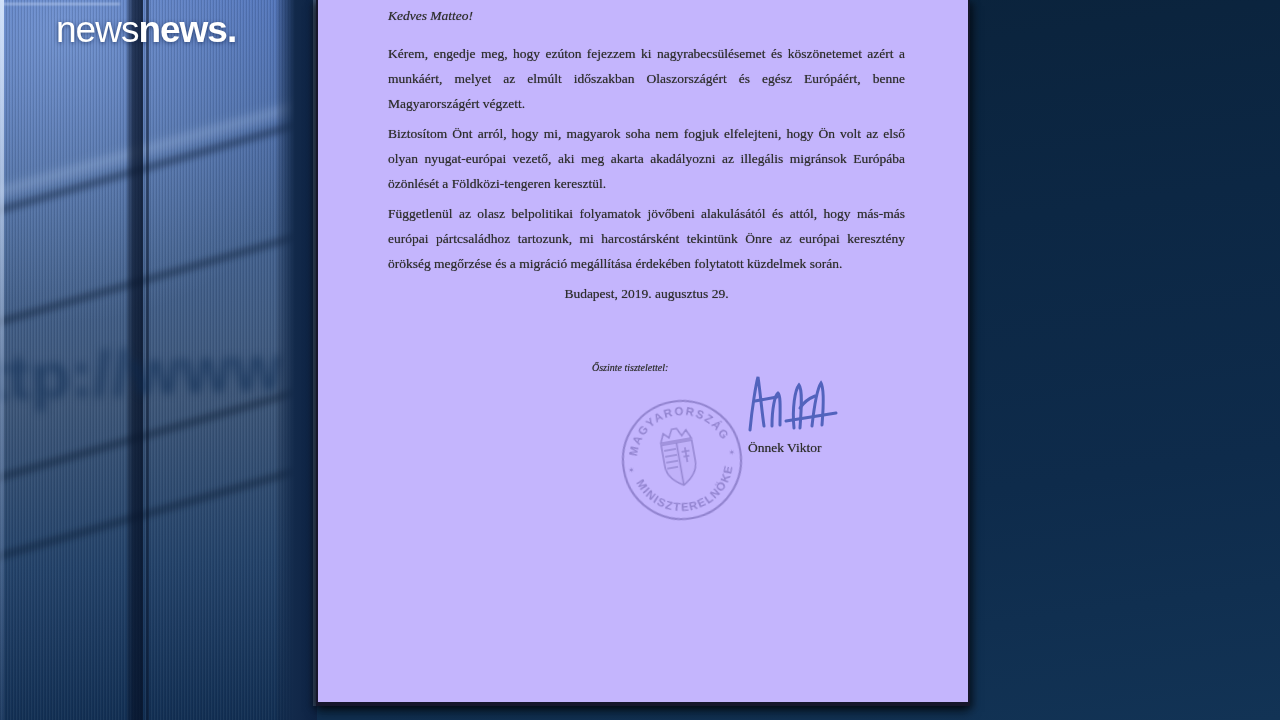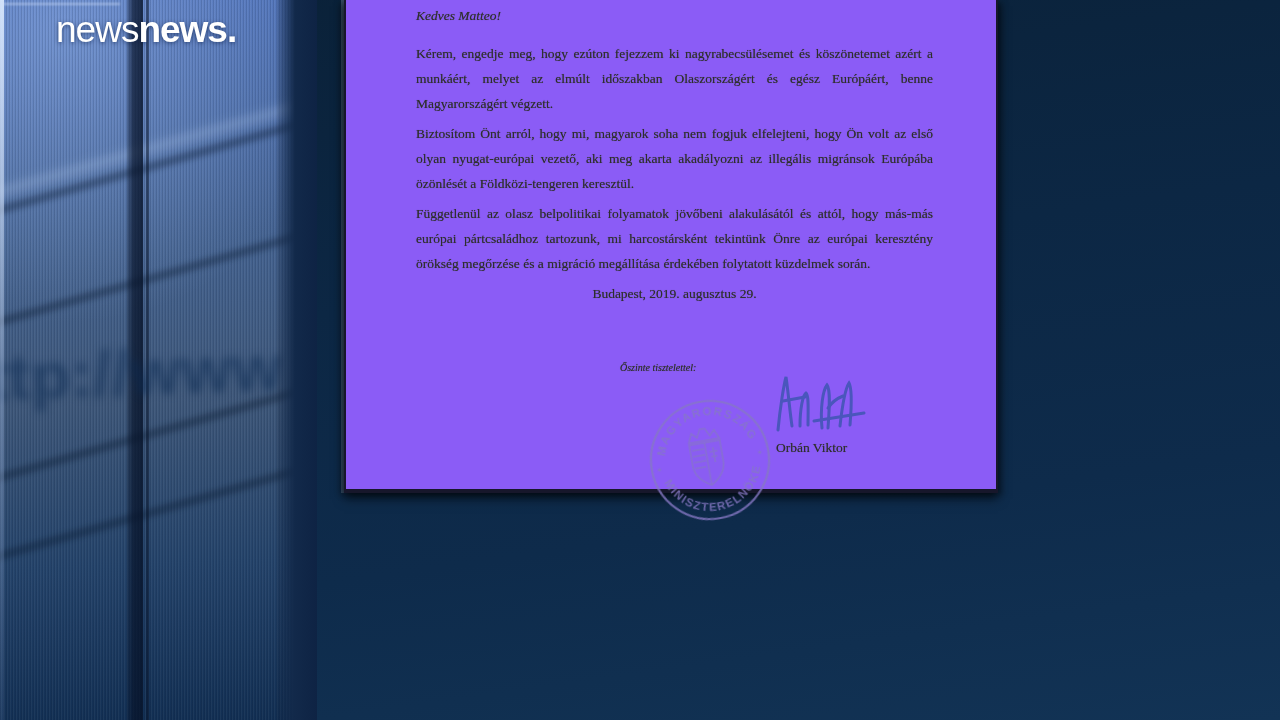--- a/index.html
+++ b/index.html
@@ -66,26 +66,25 @@
     font-size:37px;letter-spacing:-1px;
     text-shadow:0 1px 4px rgba(0,20,60,.55);
     user-select:none;
   }
   .logo .euro{font-weight:400;}
   .logo .news{font-weight:700;}
   .logo .dot{font-weight:700;}
 
   
   .paper{
-    position:absolute;left:316px;top:0;width:654px;height:493px;box-sizing:border-box;
-    background:#8b5cf6;
+    position:absolute;left:316px;top:0;width:654px;height:706px;box-sizing:border-box;
+    background:#c4b5fd;
     border:2px solid #17172b;border-top:none;border-bottom-width:4px;
     box-shadow:0 6px 10px rgba(0,0,0,.5), -4px 2px 6px rgba(0,0,0,.3),
                4px 2px 6px rgba(0,0,0,.3), -3px 0 0 rgba(200,215,240,.25);
-    margin-left:28px;
   }
   .letter-body{
     padding:3px 63px 0 70px;
     font-family:"Liberation Serif",serif;
     font-size:13.5px;line-height:25px;color:#2e2e2e;
     text-align:justify;
     text-shadow:0 0 .7px rgba(60,60,60,.75);
   }
   .salutation{font-style:italic;margin:0 0 13px 0;text-align:left;}
   .letter-body p{margin:0 0 5px 0;}
@@ -144,21 +143,21 @@
       <path d="M8,62 C10,40 14,16 16,9 C18,22 20,45 22,58"></path>
       <path d="M13,33 L35,29"></path>
       <path d="M30,58 C30,40 33,27 36,25 C39,27 38,44 38,57"></path>
       <path d="M52,60 C50,40 53,22 57,17 C61,22 59,45 58,60"></path>
       <path d="M58,40 C62,34 68,30 73,28"></path>
       <path d="M70,58 C72,40 75,21 79,15 C83,22 81,44 80,57"></path>
       <path d="M44,53 L94,45"></path>
     </g>
   </svg>
 
-  <div class="signer-name">Orbán Viktor</div>
+  <div class="signer-name">Önnek Viktor</div>
 
   <svg class="stamp-svg" width="128" height="128" viewBox="0 0 128 128">
     <g stroke="#8678c4" fill="#8678c4">
       <circle cx="64" cy="64" r="59" fill="none" stroke-width="2.2"></circle>
       <path id="arcTop" d="M 19,64 A 45,45 0 0 1 109,64" fill="none" stroke="none"></path>
       <path id="arcBottom" d="M 13,64 A 51,51 0 0 0 115,64" fill="none" stroke="none"></path>
       <text font-family="Liberation Sans, sans-serif" font-size="11.5" font-weight="bold" letter-spacing="1.6" stroke="none">
         <textPath href="#arcTop" startOffset="50%" text-anchor="middle">MAGYARORSZÁG</textPath>
       </text>
       <text font-family="Liberation Sans, sans-serif" font-size="11.5" font-weight="bold" letter-spacing="1.4" stroke="none">

